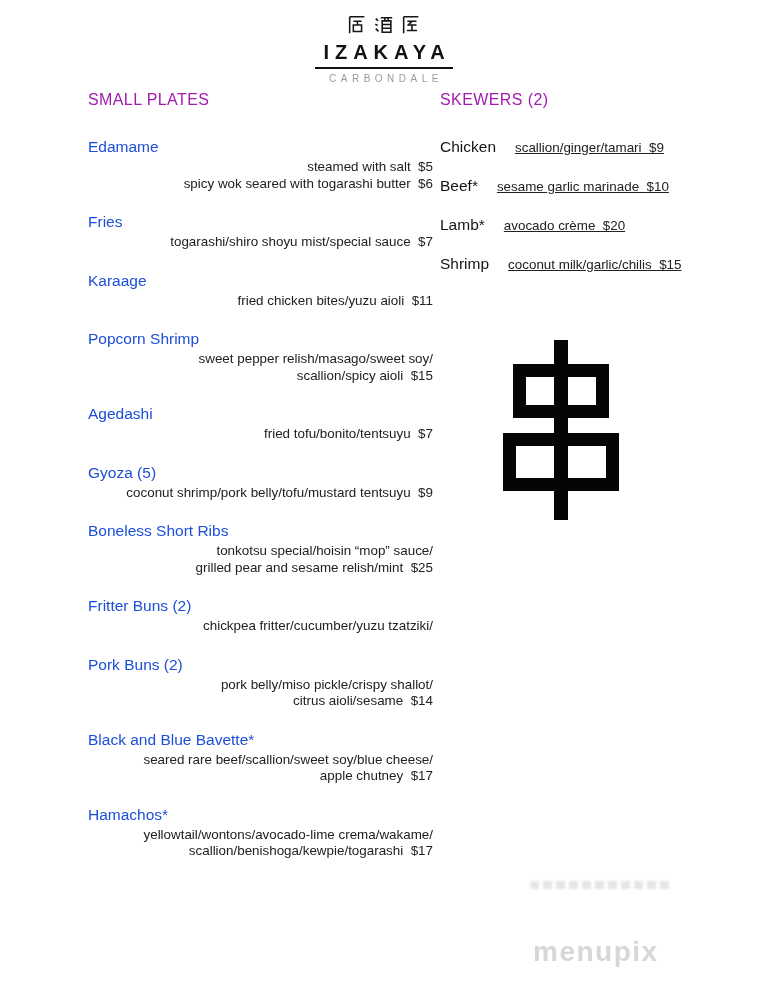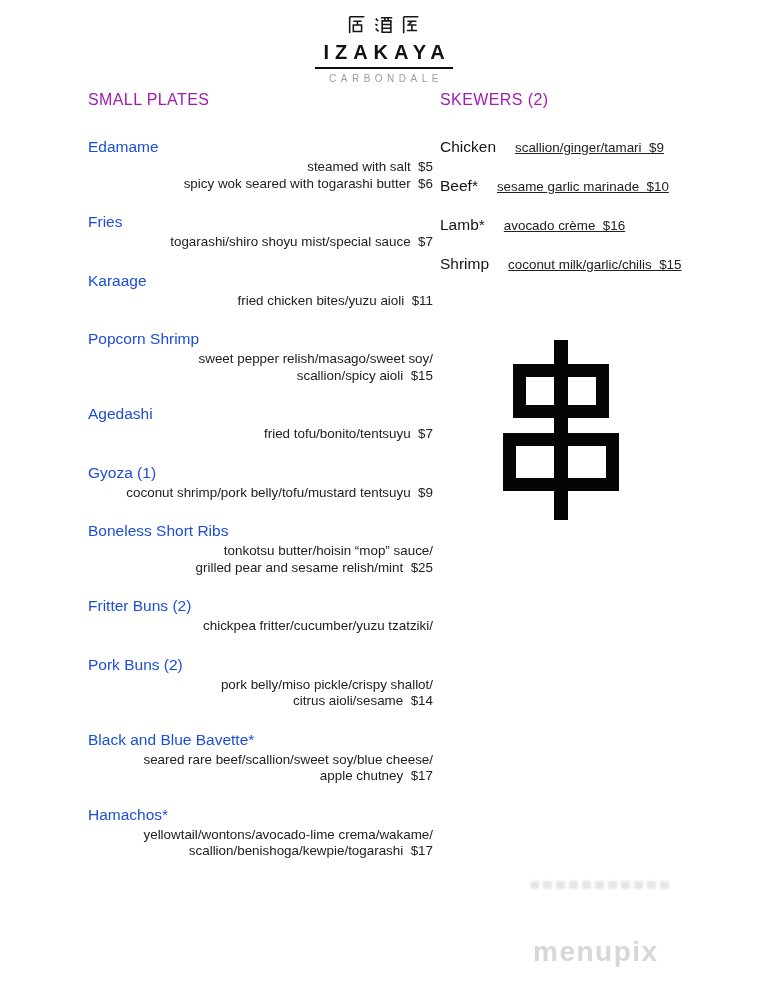--- a/index.html
+++ b/index.html
@@ -96,27 +96,27 @@
     <div class="item-line">sweet pepper relish/masago/sweet soy/</div>
     <div class="item-line">scallion/spicy aioli  $15</div>
   </div>
 
   <div class="item">
     <div class="item-name">Agedashi</div>
     <div class="item-line">fried tofu/bonito/tentsuyu  $7</div>
   </div>
 
   <div class="item">
-    <div class="item-name">Gyoza (1)</div>
+    <div class="item-name">Gyoza (5)</div>
     <div class="item-line">coconut shrimp/pork belly/tofu/mustard tentsuyu  $9</div>
   </div>
 
   <div class="item">
     <div class="item-name">Boneless Short Ribs</div>
-    <div class="item-line">tonkotsu butter/hoisin “mop” sauce/</div>
+    <div class="item-line">tonkotsu special/hoisin “mop” sauce/</div>
     <div class="item-line">grilled pear and sesame relish/mint  $25</div>
   </div>
 
   <div class="item">
     <div class="item-name">Fritter Buns (2)</div>
     <div class="item-line">chickpea fritter/cucumber/yuzu tzatziki/</div>
   </div>
 
   <div class="item">
     <div class="item-name">Pork Buns (2)</div>
@@ -140,21 +140,21 @@
 <div class="col col-right">
   <div class="section-title">SKEWERS (2)</div>
 
   <div class="skewer">
     <span class="skewer-name">Chicken</span><span class="skewer-desc">scallion/ginger/tamari  $9</span>
   </div>
   <div class="skewer">
     <span class="skewer-name">Beef*</span><span class="skewer-desc">sesame garlic marinade  $10</span>
   </div>
   <div class="skewer">
-    <span class="skewer-name">Lamb*</span><span class="skewer-desc">avocado crème  $16</span>
+    <span class="skewer-name">Lamb*</span><span class="skewer-desc">avocado crème  $20</span>
   </div>
   <div class="skewer">
     <span class="skewer-name">Shrimp</span><span class="skewer-desc">coconut milk/garlic/chilis  $15</span>
   </div>
 </div>
 
 <div class="kushi">
   <span class="sr">串</span>
   <div class="vbar"></div>
   <div class="box1"></div>

